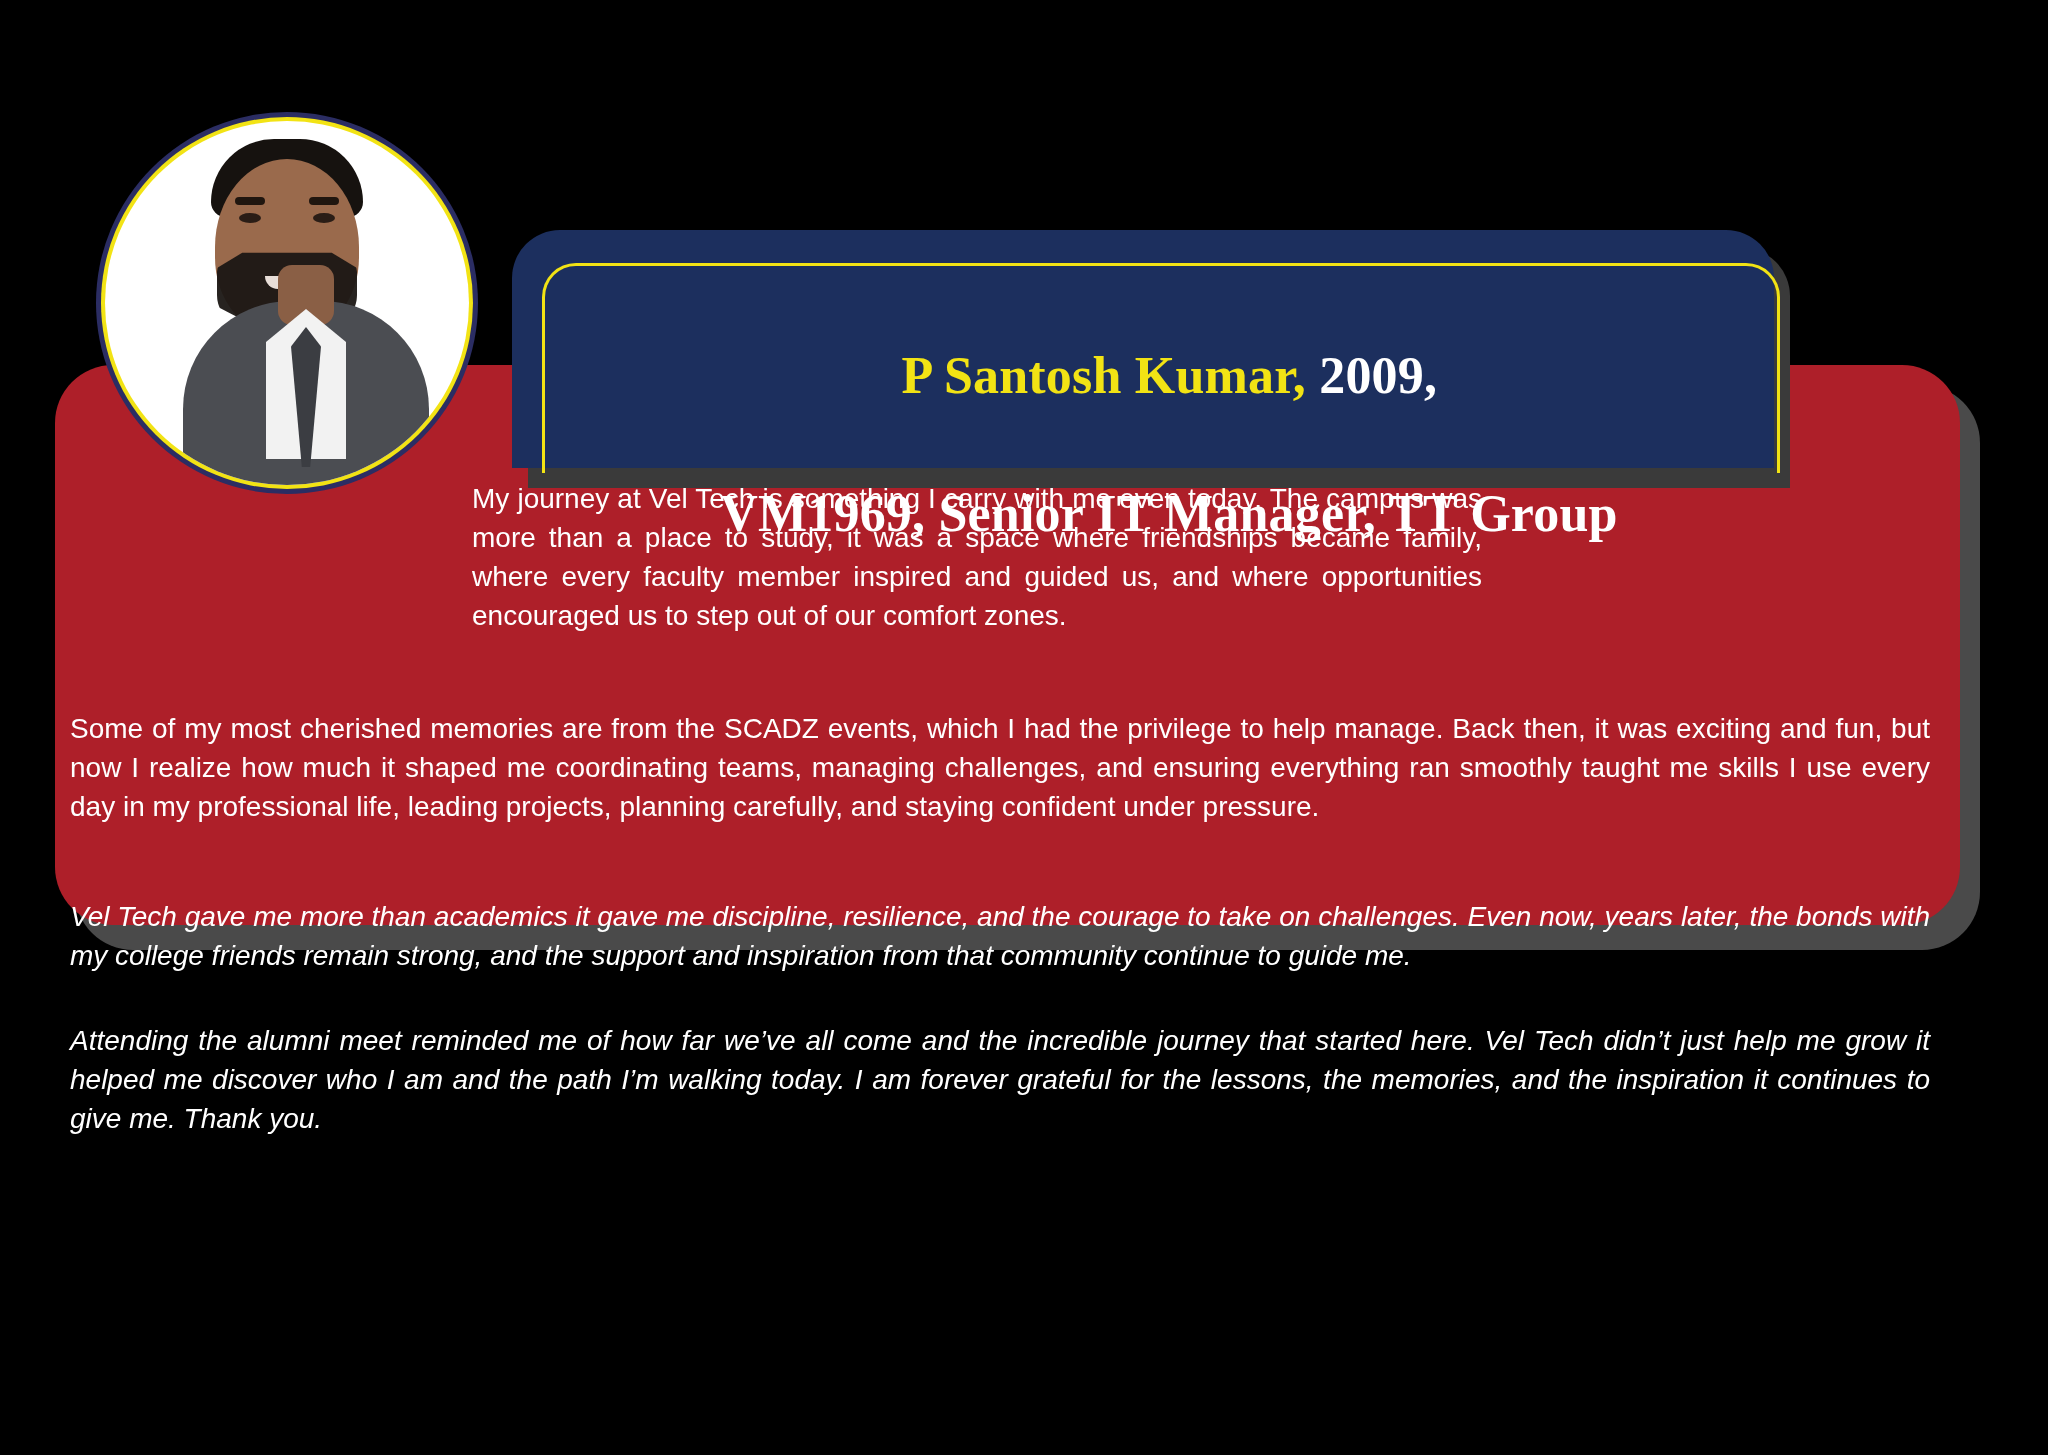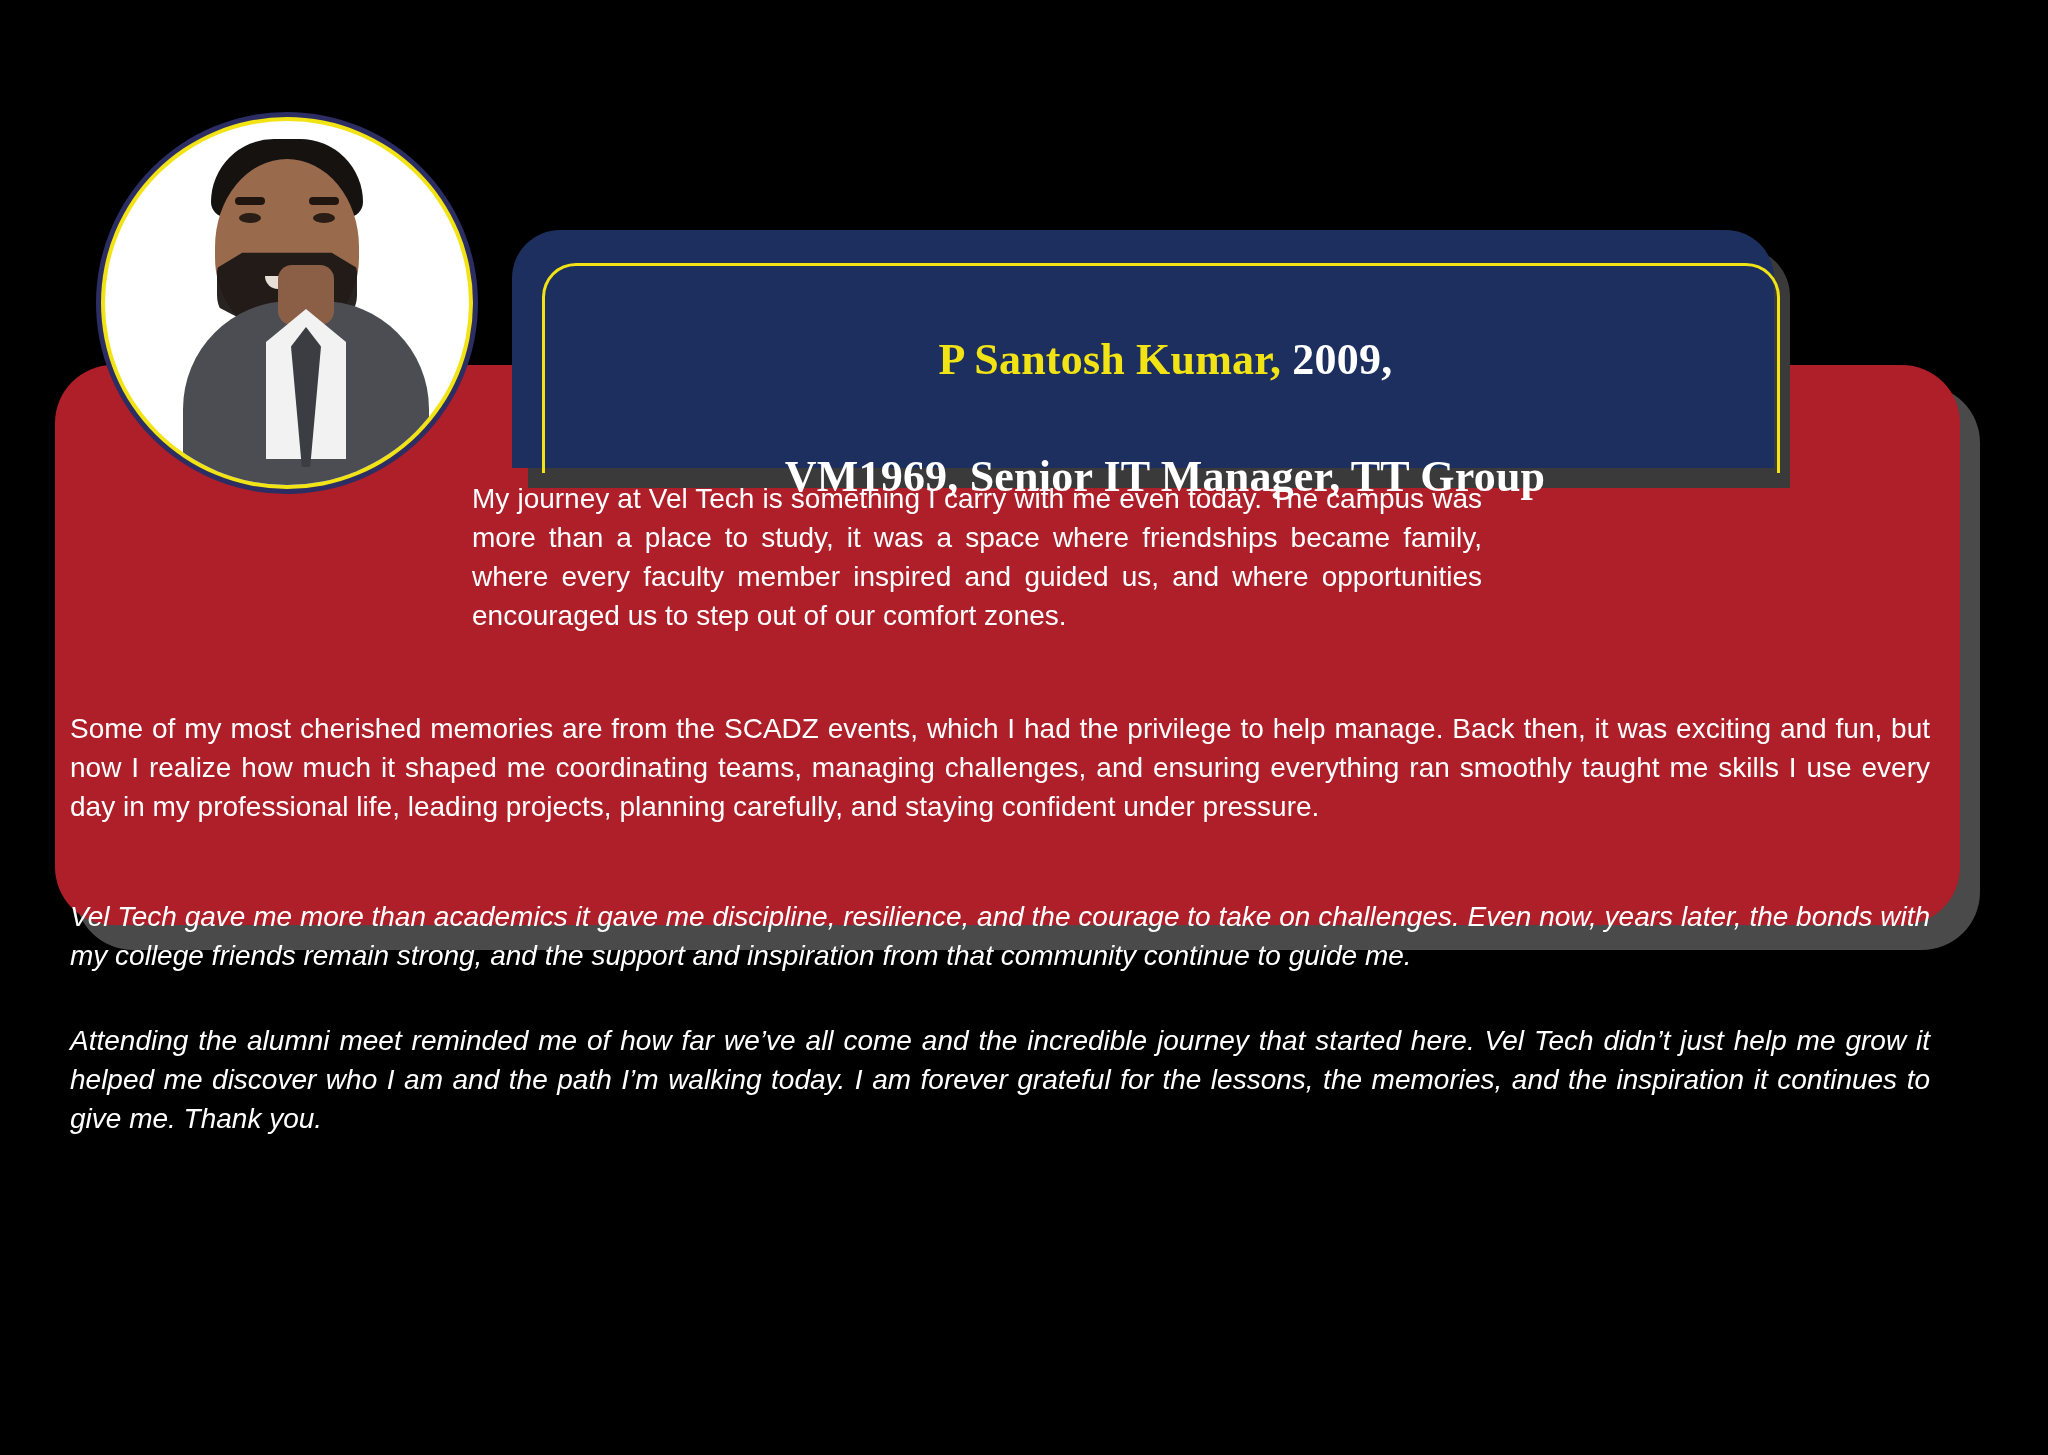--- a/index.html
+++ b/index.html
@@ -74,21 +74,21 @@
   }
 
   .navy-text {
     position: absolute;
     left: 512px;
     top: 272px;
     width: 1262px;
     text-align: center;
     font-family: "Liberation Serif", serif;
     font-weight: bold;
-    font-size: 44px;
+    font-size: 52px;
     line-height: 1.33;
     color: #FFFFFF;
     letter-spacing: 0.2px;
     white-space: pre;
   }
   .navy-text .hl { color: #F2E314; }
 
   
   .avatar-wrap {
     position: absolute;

